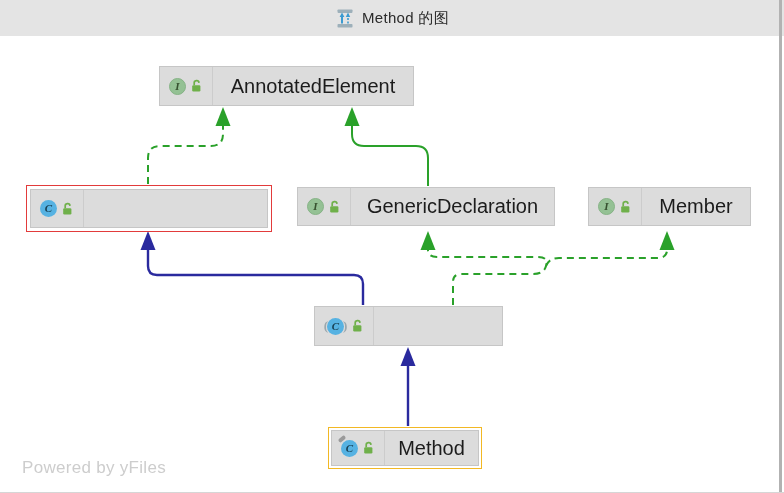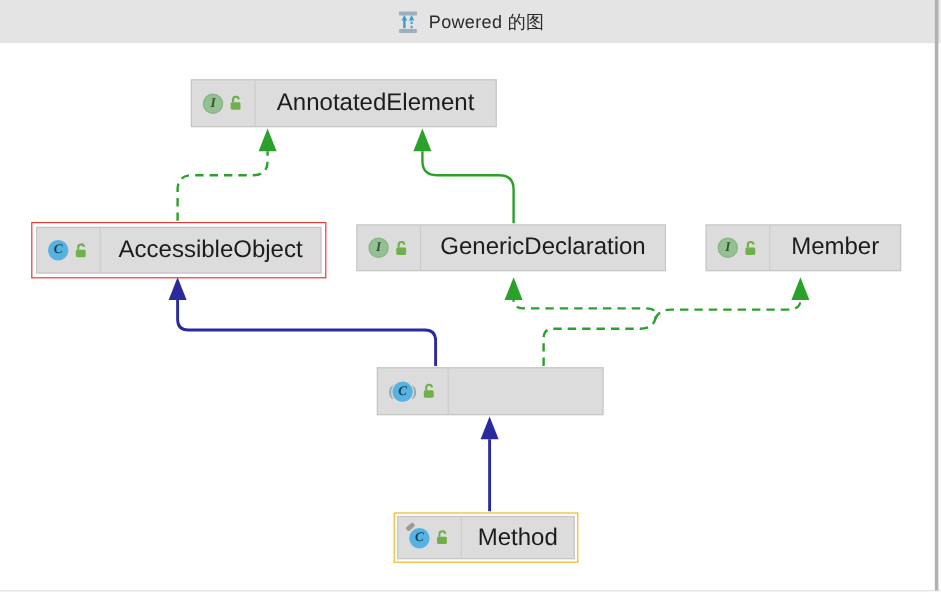--- a/index.html
+++ b/index.html
@@ -63,21 +63,21 @@
 
   <div class="titlebar">
     <svg width="20" height="21" viewBox="0 0 20 21" aria-hidden="true">
       <rect x="2.5" y="1.5" width="15" height="3.4" rx="0.8" fill="#9db0ba"></rect>
       <rect x="2.5" y="16.1" width="15" height="3.4" rx="0.8" fill="#9db0ba"></rect>
       <line x1="7" y1="15.5" x2="7" y2="8.2" stroke="#3b9bd1" stroke-width="2"></line>
       <polygon points="7,4.6 4.6,9 9.4,9" fill="#3b9bd1"></polygon>
       <line x1="13" y1="15.5" x2="13" y2="8.2" stroke="#3b9bd1" stroke-width="1.6" stroke-dasharray="2,1.6"></line>
       <polygon points="13,4.6 10.8,9 15.2,9" fill="#3b9bd1"></polygon>
     </svg>
-    <span class="ttl">Powered 的图</span>
+    <span class="ttl">Method 的图</span>
   </div>
 
   <svg class="edges" viewBox="0 0 784 493">
      AnnotatedElement (green dashed) --&gt;
     <g>
       <path d="M148,184 V158 Q148,146 160,146 H211 Q223,146 223,134 V126" fill="none" stroke="#2aa12a" stroke-width="2" stroke-dasharray="7,5"></path>
       <polygon points="223,107 215.5,126 230.5,126" fill="#2aa12a"></polygon>
     </g>
      AnnotatedElement (green solid) --&gt;
     <g>
@@ -126,21 +126,20 @@
       <span class="type-icon cls">
           <i>C</i>
         </span>
       <span class="lock-icon">
         <svg width="13" height="14" viewBox="0 0 13 14">
             <path d="M4.2 6.2 V4.4 a2.4 2.4 0 0 1 4.8 -0.6" fill="none" stroke="#6fb04a" stroke-width="1.7"></path>
             <rect x="2.2" y="6.2" width="8.2" height="6.2" rx="1.2" fill="#6fb04a"></rect>
           </svg>
       </span>
     </span>
-    <span class="label">AccessibleObject</span>
   </div>
 
   <div class="node" style="left:297px;top:187px;width:258px;height:39px">
     <span class="cell-icons">
       <span class="type-icon iface">
           <i>I</i>
         </span>
       <span class="lock-icon">
         <svg width="13" height="14" viewBox="0 0 13 14">
             <path d="M4.2 6.2 V4.4 a2.4 2.4 0 0 1 4.8 -0.6" fill="none" stroke="#6fb04a" stroke-width="1.7"></path>
@@ -195,16 +194,17 @@
       <span class="lock-icon">
         <svg width="13" height="14" viewBox="0 0 13 14">
             <path d="M4.2 6.2 V4.4 a2.4 2.4 0 0 1 4.8 -0.6" fill="none" stroke="#6fb04a" stroke-width="1.7"></path>
             <rect x="2.2" y="6.2" width="8.2" height="6.2" rx="1.2" fill="#6fb04a"></rect>
           </svg>
       </span>
     </span>
     <span class="label">Method</span>
   </div>
 
+  <div class="watermark">Powered by yFiles</div>
 
   <div class="right-strip"></div>
 
 </div>
 
 </body></html>

